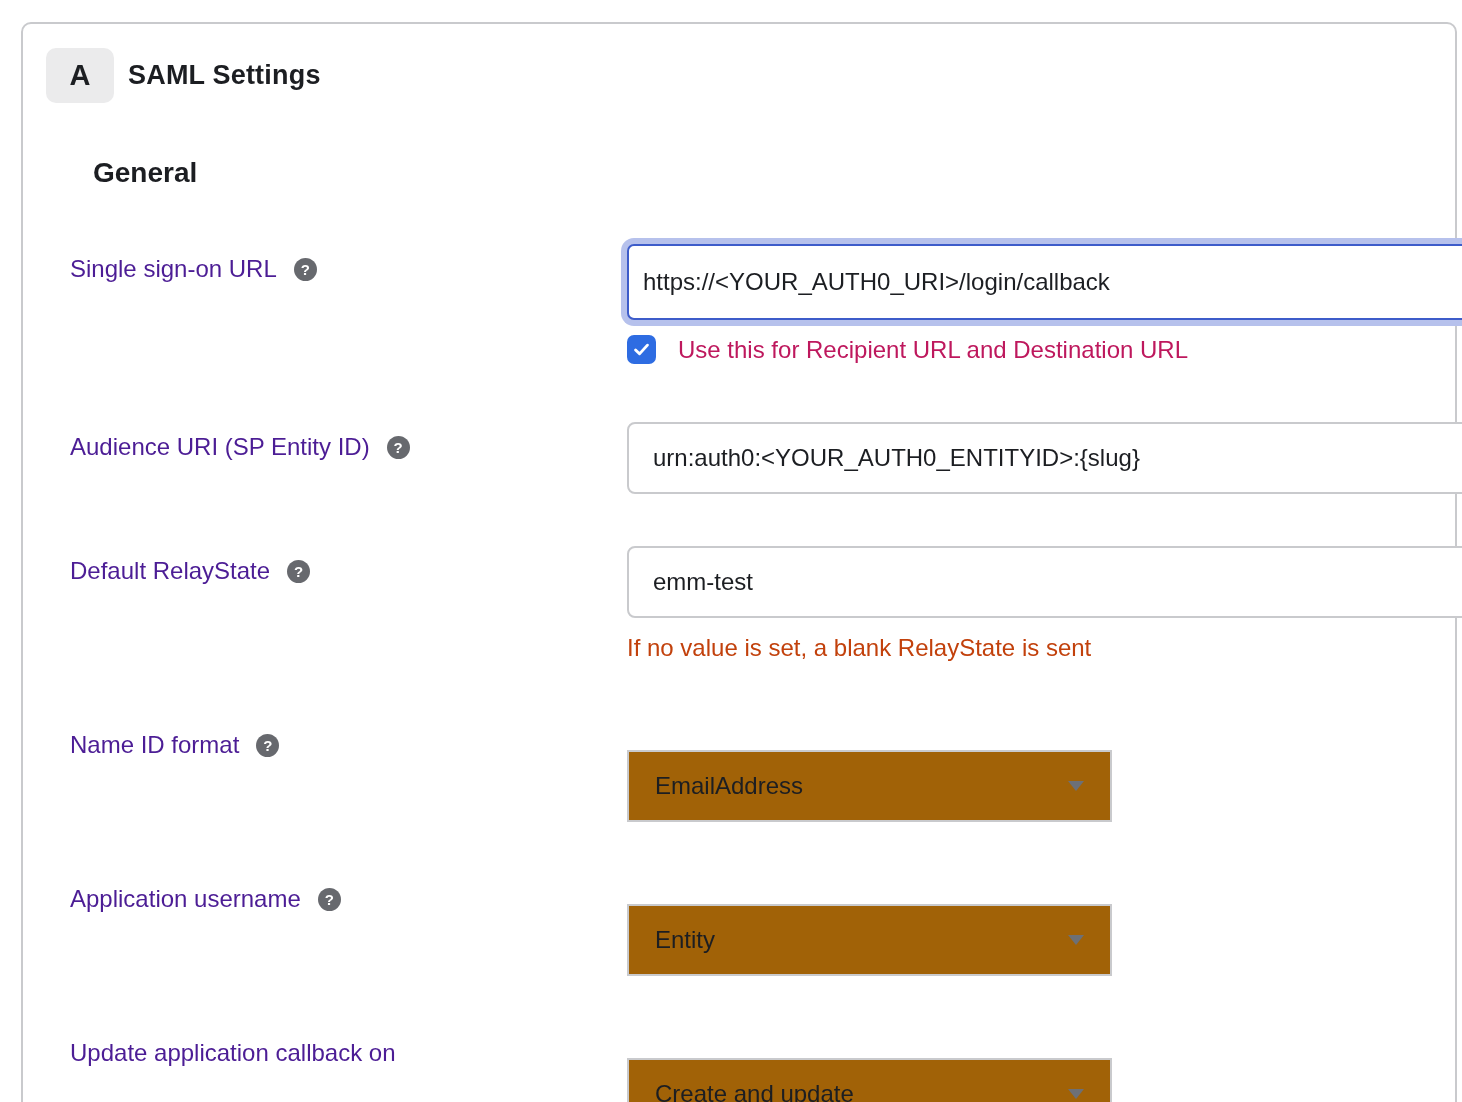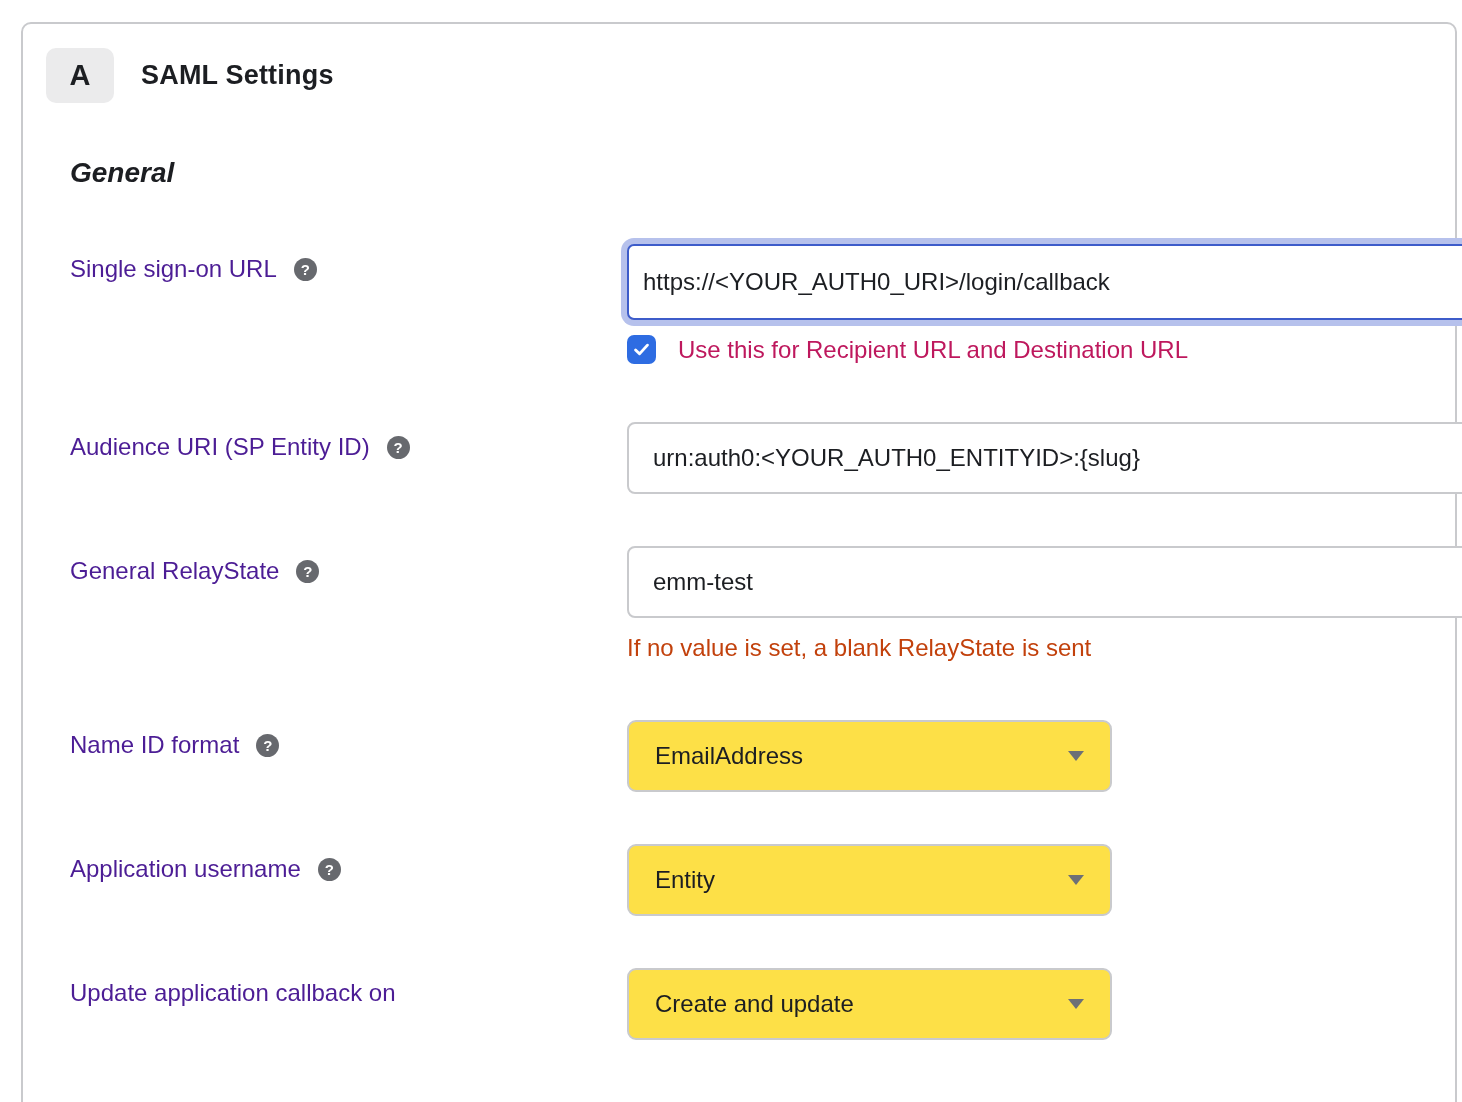--- a/index.html
+++ b/index.html
@@ -7,23 +7,23 @@
               font-family:"Liberation Sans", sans-serif; color:#1c1e22; }
 
   .card { position:absolute; left:21px; top:22px; width:1436px; height:1160px;
           background:#ffffff; border:2px solid #c9cacd; border-radius:10px; }
 
   
   .hdr { display:flex; align-items:center; margin:24px 0 0 23px; }
   .badge { width:68px; height:55px; background:#ebebec; border-radius:10px;
            display:flex; align-items:center; justify-content:center;
            font-size:29px; font-weight:700; color:#1c1e22; }
-  .hdr h1 { margin-left:27px; font-size:27px; font-weight:700; letter-spacing:.2px; }
+  .hdr h1 { margin-left:14px; font-size:27px; font-weight:700; letter-spacing:.2px; }
 
-  h2.section { margin:54px 0 0 47px; font-size:28px; font-weight:700;font-style:italic; }
+  h2.section { margin:54px 0 0 70px; font-size:28px; font-weight:700; }
 
   
   .form { padding-left:47px; }
   .row { display:flex; align-items:flex-start; }
   .label-col { width:557px; flex:0 0 557px; padding-top:11px;
                display:flex; align-items:center; }
   .lbl { font-size:24px; color:#4c1d95; }
   .help { width:23px; height:23px; margin-left:17px; border-radius:50%;
           background:#67696e; color:#ffffff; font-size:15px; font-weight:700;
           display:inline-flex; align-items:center; justify-content:center;
@@ -38,23 +38,23 @@
                       box-shadow:0 0 0 6px #b6c1ec; padding:0 14px; }
 
   .cb-row { display:flex; align-items:center; margin-top:15px; }
   .checkbox { width:29px; height:29px; background:#2e6ce2; border-radius:7px;
               display:flex; align-items:center; justify-content:center; flex:0 0 29px; }
   .checkbox svg { width:19px; height:19px; }
   .cb-label { margin-left:22px; font-size:24px; color:#be185d; }
 
   .helper { margin-top:16px; font-size:24px; color:#c2410c; }
 
-  .dropdown { width:485px; height:72px; border:2px solid #c9cacd; border-radius:9px;
-              background:#fde047; display:flex; align-items:center;
-              justify-content:space-between; padding:0 26px; cursor:default; }
+  .dropdown { width:485px; height:72px; border:2px solid #c9cacd; border-radius:0;
+              background:#a16207; display:flex; align-items:center;
+              justify-content:space-between; padding:0 26px; cursor:default;margin-top:30px; }
   .dd-value { font-size:24px; color:#1c1e22; }
   .dd-caret { width:0; height:0; border-left:8px solid transparent;
               border-right:8px solid transparent; border-top:10px solid #6d7076; }
 
   
   .row-1 { margin-top:55px; }
   .row-2 { margin-top:58px; }
   .row-3 { margin-top:52px; }
   .row-4 { margin-top:58px; }
   .row-5 { margin-top:52px; }
@@ -97,21 +97,21 @@
         <span class="lbl">Audience URI (SP Entity ID)</span>
         <span class="help">?</span>
       </div>
       <div class="ctrl-col">
         <input class="txt" type="text" value="urn:auth0:&lt;YOUR_AUTH0_ENTITYID&gt;:{slug}" style="">
       </div>
     </div>
 
     <div class="row row-3">
       <div class="label-col">
-        <span class="lbl">General RelayState</span>
+        <span class="lbl">Default RelayState</span>
         <span class="help">?</span>
       </div>
       <div class="ctrl-col">
         <input class="txt" type="text" value="emm-test" style="">
         <div class="helper">If no value is set, a blank RelayState is sent</div>
       </div>
     </div>
 
     <div class="row row-4">
       <div class="label-col">

